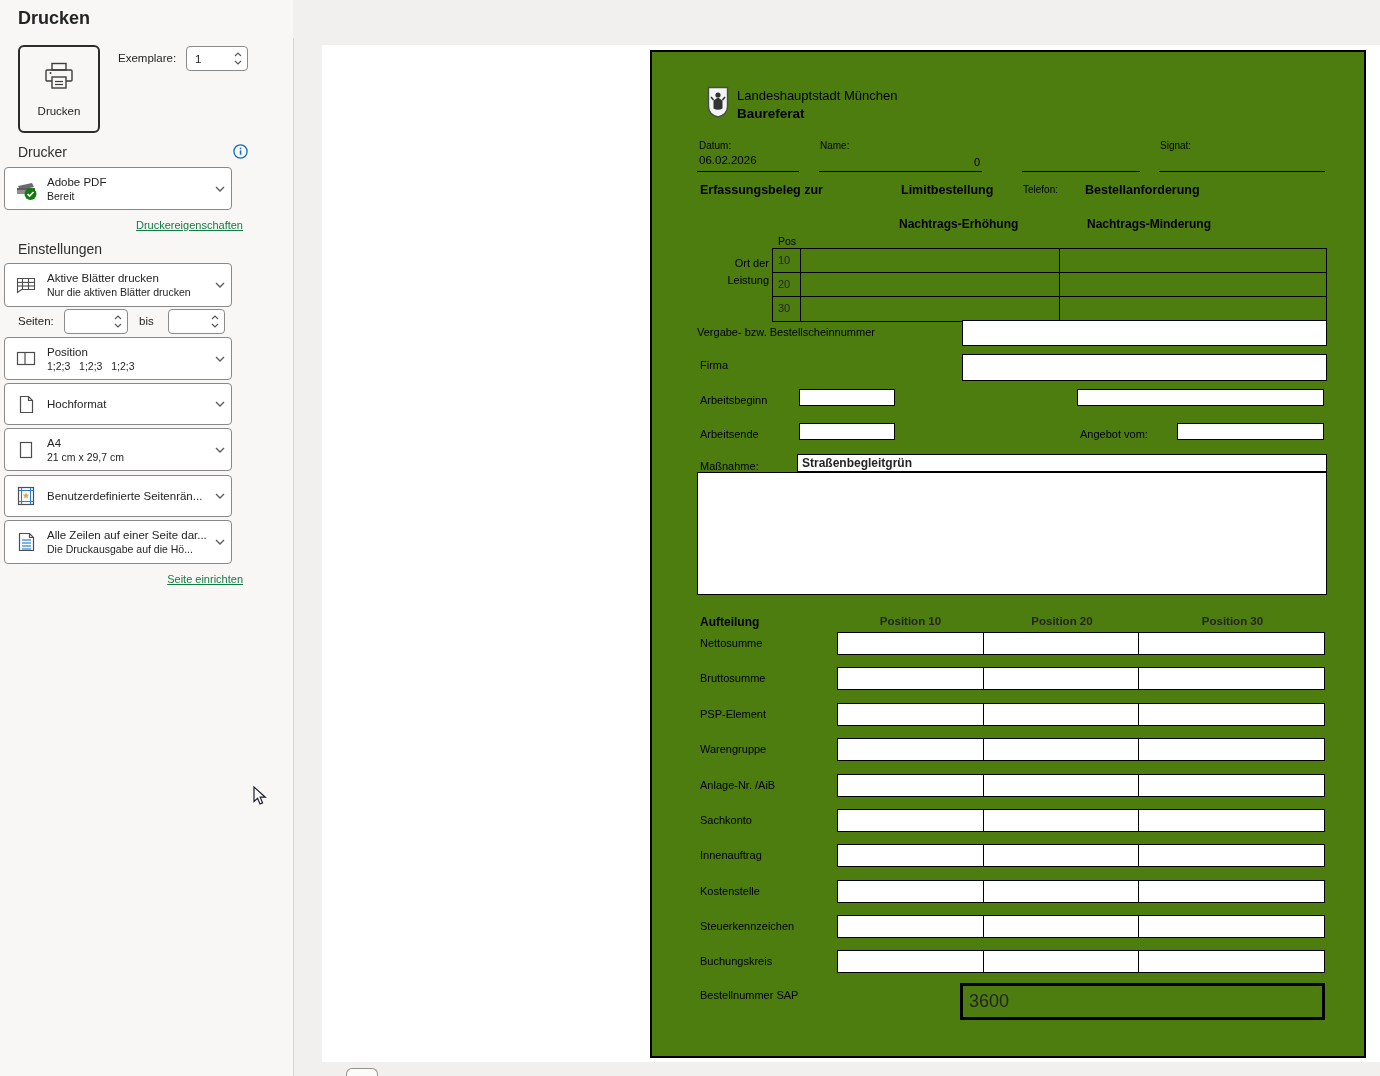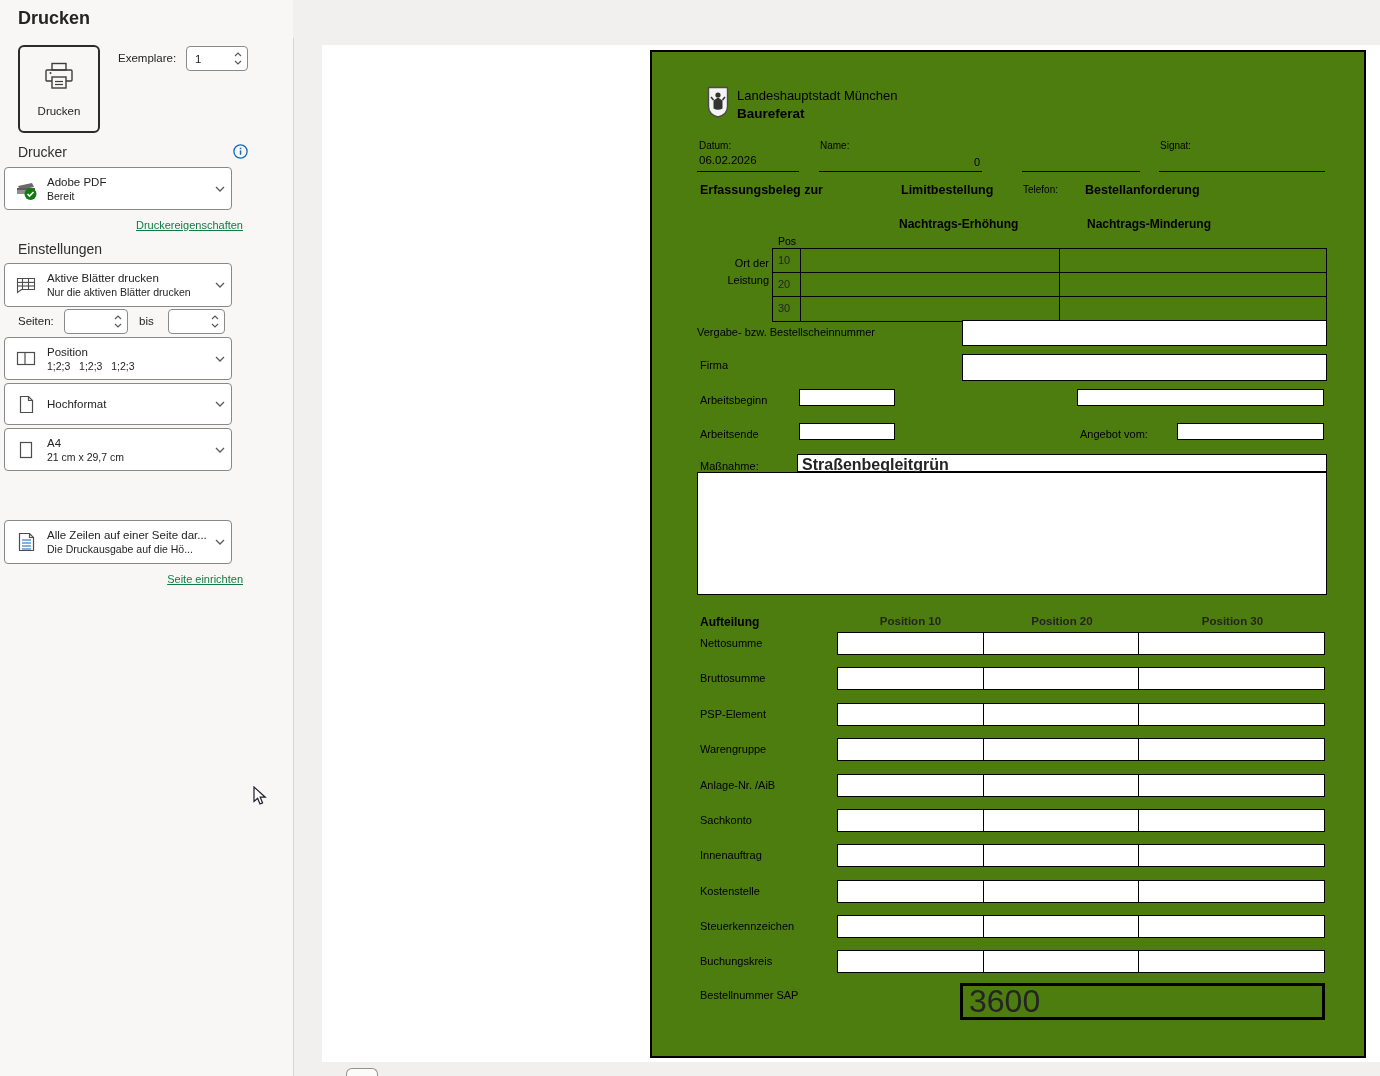--- a/index.html
+++ b/index.html
@@ -59,21 +59,21 @@
   .pc-b { flex:1; }
 
   .pos-headers { position:absolute; left:185px; top:563px; width:488px; display:flex; }
   .ph1 { width:147px; text-align:center; } .ph2 { width:156px; text-align:center; } .ph3 { width:185px; text-align:center; }
   .pos-headers div { font-size:11.5px; font-weight:bold; }
 
   .aufbox { position:absolute; left:185px; width:488px; height:23px; border:1px solid #000; display:flex; background:#fff; }
   .ac1 { width:146px; border-right:1px solid #000; } .ac2 { width:155px; border-right:1px solid #000; } .ac3 { flex:1; }
 
   .sap-box { position:absolute; left:308px; top:931px; width:365px; height:37px; border:3px solid #000;
-    font-size:32px; line-height:30px; padding-left:6px; }
+    font-size:18px; line-height:30px; padding-left:6px; }
 
   .page-nav-stub { position:absolute; left:346px; top:1068px; width:32px; height:10px; background:#fbfbfa;
     border:1px solid #929292; border-bottom:none; border-radius:6px 6px 0 0; }
 
   .cursor { position:absolute; left:253px; top:786px; }
 </style>
 </head>
 <body>
 
 <div class="left-panel">
@@ -233,20 +233,40 @@
       <div class="l1">A4</div>
       <div class="l2">21 cm x 29,7 cm</div>
     </span>
     <span class="chev">
       <svg width="10" height="6" viewBox="0 0 10 6">
           <path d="M1 1 L5 5 L9 1" stroke="#5a5a5a" stroke-width="1.3" fill="none"></path>
         </svg>
     </span>
   </div>
 
+  <div class="combo" style="top:475px; height:42px;">
+    <span class="icon">
+      <svg width="18" height="20" viewBox="0 0 18 20" fill="none">
+        <rect x="1.5" y="1.5" width="15" height="17" stroke="#4d4d4d" stroke-width="1.2"></rect>
+        <line x1="4.5" y1="1.5" x2="4.5" y2="18.5" stroke="#2b7cd3" stroke-width="1.1"></line>
+        <line x1="13.5" y1="1.5" x2="13.5" y2="18.5" stroke="#2b7cd3" stroke-width="1.1"></line>
+        <line x1="1.5" y1="4.5" x2="16.5" y2="4.5" stroke="#2b7cd3" stroke-width="1.1"></line>
+        <line x1="1.5" y1="15.5" x2="16.5" y2="15.5" stroke="#2b7cd3" stroke-width="1.1"></line>
+        <path d="M9 6.5 l1 2 2.2 .2 -1.7 1.5 .5 2.2 -2 -1.2 -2 1.2 .5 -2.2 -1.7 -1.5 2.2 -.2 z" fill="#e8a33d"></path>
+      </svg>
+    </span>
+    <span class="txt">
+        <div class="l1">Benutzerdefinierte Seitenrän...</div>
+      </span>
+    <span class="chev">
+      <svg width="10" height="6" viewBox="0 0 10 6">
+          <path d="M1 1 L5 5 L9 1" stroke="#5a5a5a" stroke-width="1.3" fill="none"></path>
+        </svg>
+    </span>
+  </div>
 
   <div class="combo" style="top:520px; height:44px;">
     <span class="icon">
       <svg width="17" height="20" viewBox="0 0 17 20" fill="none">
         <path d="M1.5 1.5 h10 l4 4 v13 h-14 z" stroke="#4d4d4d" stroke-width="1.2"></path>
         <path d="M11.5 1.5 v4 h4" stroke="#4d4d4d" stroke-width="1.2"></path>
         <line x1="4" y1="8" x2="13" y2="8" stroke="#2b7cd3" stroke-width="1.2"></line>
         <line x1="4" y1="11" x2="13" y2="11" stroke="#2b7cd3" stroke-width="1.2"></line>
         <line x1="4" y1="14" x2="13" y2="14" stroke="#2b7cd3" stroke-width="1.2"></line>
         <line x1="4" y1="17" x2="13" y2="17" stroke="#2b7cd3" stroke-width="1.2"></line>
@@ -337,21 +357,21 @@
   <span class="f fl" style="left:48px; top:342px;">Arbeitsbeginn</span>
   <div class="fbox" style="left:147px; top:337px; width:96px; height:17px;"></div>
   <div class="fbox" style="left:425px; top:337px; width:247px; height:17px;"></div>
 
   <span class="f fl" style="left:48px; top:376px;">Arbeitsende</span>
   <div class="fbox" style="left:147px; top:371px; width:96px; height:17px;"></div>
   <span class="f fl" style="left:428px; top:376px;">Angebot vom:</span>
   <div class="fbox" style="left:525px; top:371px; width:147px; height:17px;"></div>
 
   <span class="f fl" style="left:48px; top:408px;">Maßnahme:</span>
-  <div class="fbox" style="left:145px; top:402px; width:530px; height:18px; font-size:16px; font-weight:bold; padding:1px 0 0 4px;">Straßenbegleitgrün</div>
+  <div class="fbox" style="left:145px; top:402px; width:530px; height:18px; font-size:12px; font-weight:bold; padding:1px 0 0 4px;">Straßenbegleitgrün</div>
   <div class="fbox" style="left:45px; top:420px; width:630px; height:123px;"></div>
 
   <span class="f t2" style="left:48px; top:563px; font-size:12px;">Aufteilung</span>
   <div class="pos-headers">
     <div class="ph1">Position 10</div>
     <div class="ph2">Position 20</div>
     <div class="ph3">Position 30</div>
   </div>
 
   <span class="f fl" style="left:48px; top:585px;">Nettosumme</span>

